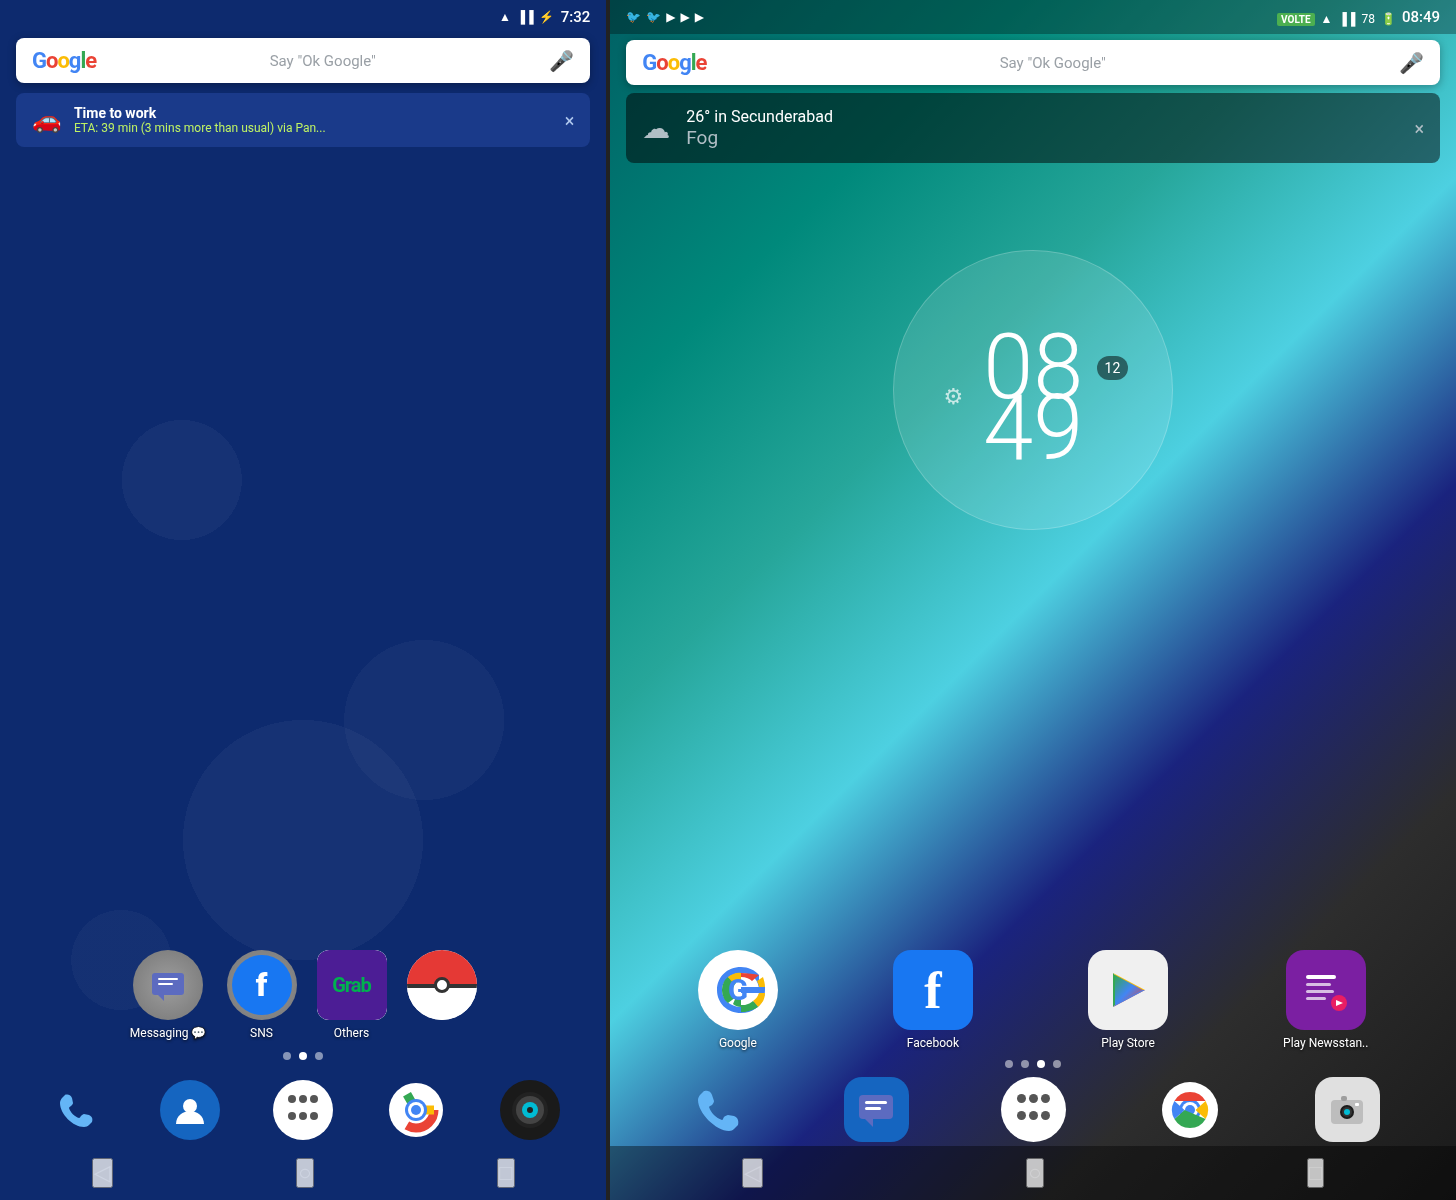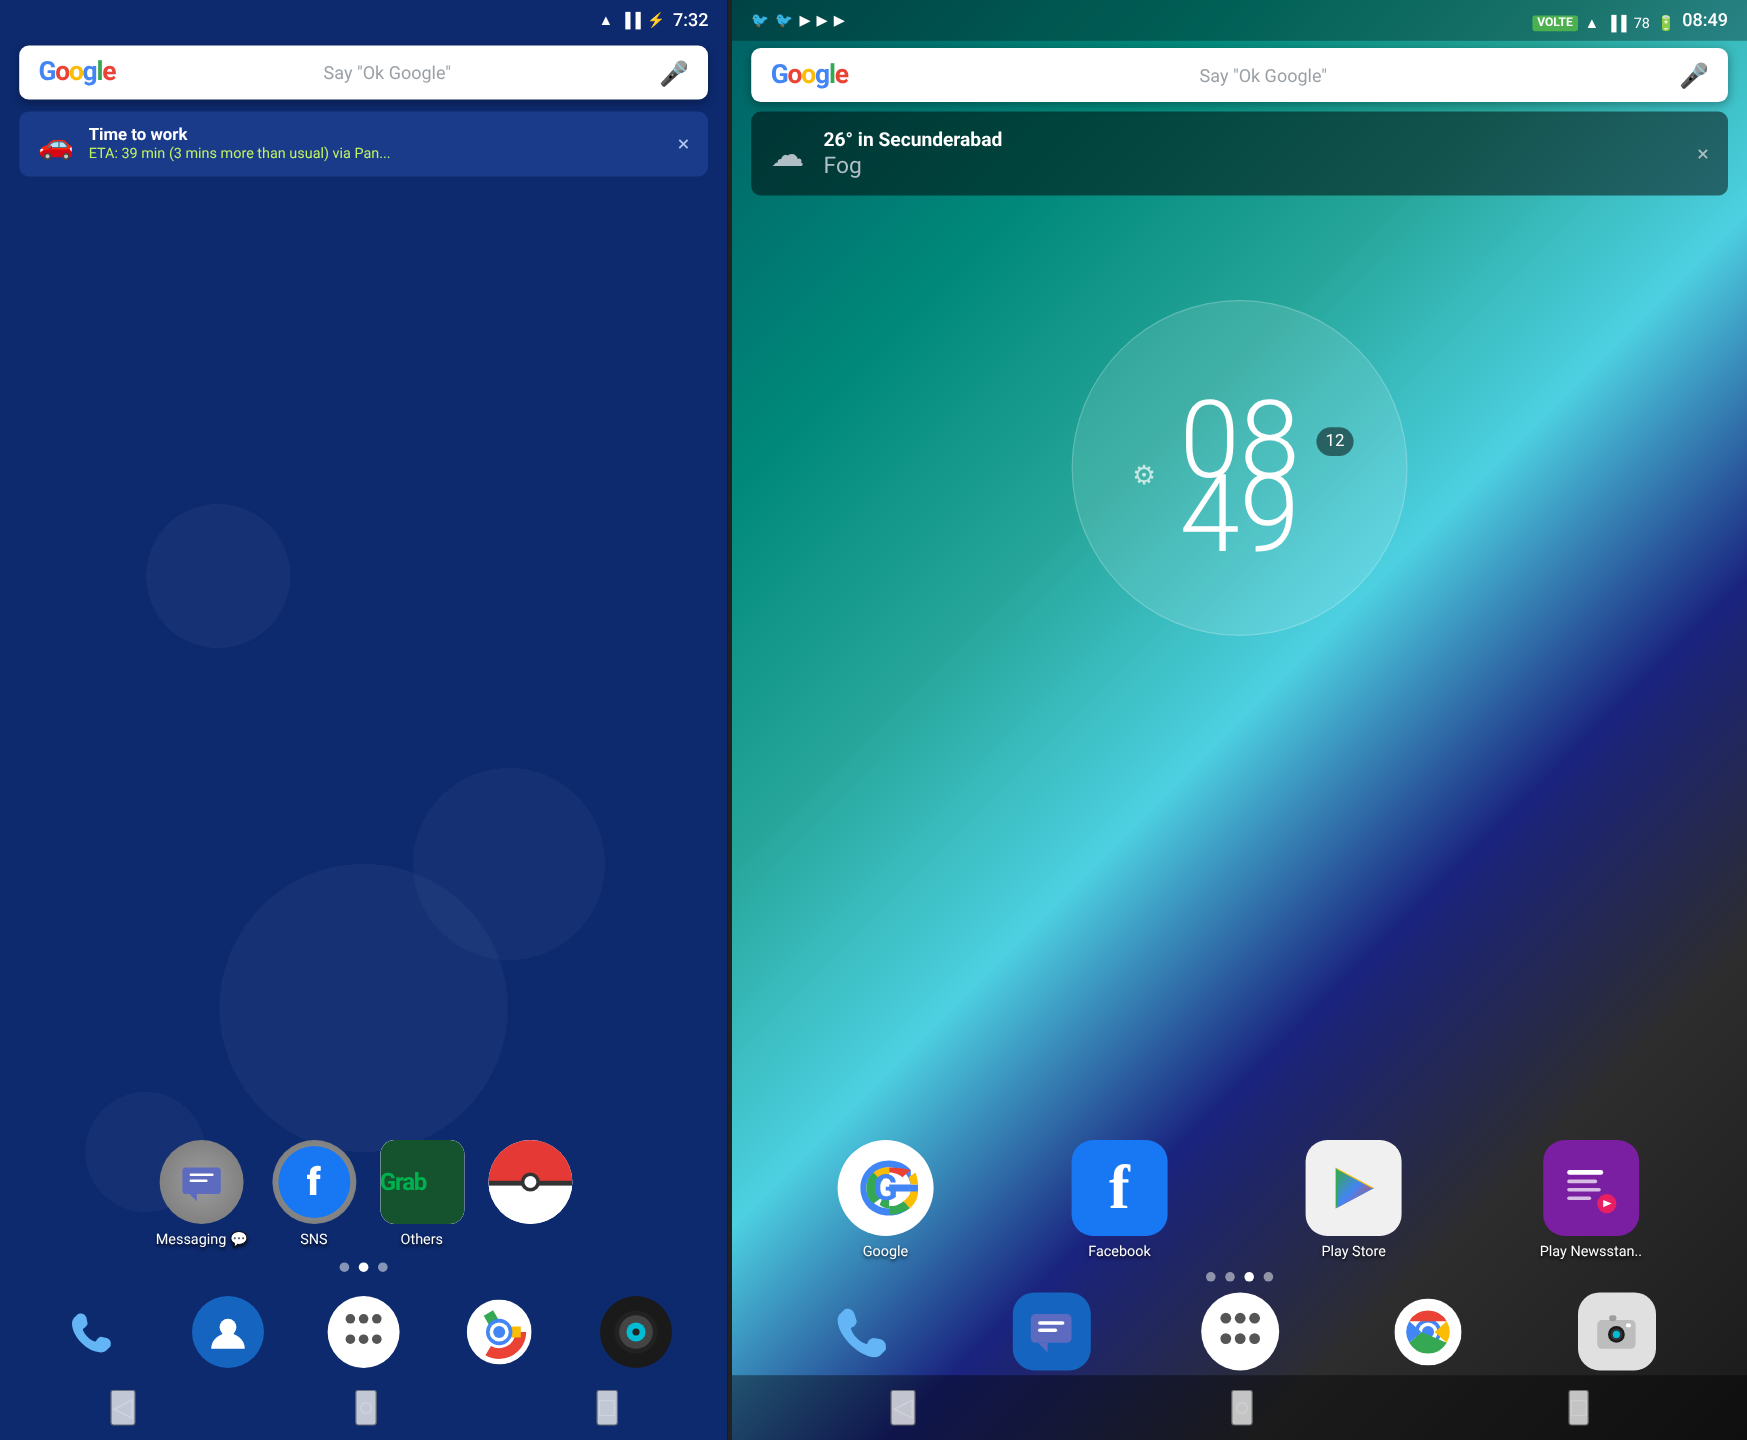--- a/index.html
+++ b/index.html
@@ -328,21 +328,21 @@
       background: rgba(0,0,0,0.5);
       border-radius: 8px;
       padding: 14px 16px;
       display: flex;
       align-items: center;
       gap: 16px;
     }
 
     .weather-icon { font-size: 28px; color: #b0bec5; }
     .weather-info { flex: 1; }
-    .weather-temp { color: white; font-size: 16px; font-weight: 700; }
+    .weather-temp { color: white; font-size: 16px; font-weight: 400; }
     .weather-desc { color: #b0bec5; font-size: 19px; }
     .weather-close { color: #b0bec5; font-size: 18px; }
 
     
     .clock-widget {
       position: absolute;
       top: 250px;
       left: 50%;
       transform: translateX(-50%);
       z-index: 10;
@@ -560,21 +560,21 @@
       <div class="app-icon icon-sns" style="background: radial-gradient(circle, #9e9e9e, #757575);">
         <div style="width:60px;height:60px;background:#1877F2;border-radius:50%;display:flex;align-items:center;justify-content:center;">
           <span style="color:white;font-size:32px;font-weight:900;">f</span>
         </div>
       </div>
       <span class="app-label">SNS</span>
     </div>
 
     <div class="app-icon-wrapper">
       <div class="app-icon icon-others" style="border-radius:12px;">
-        <div style="display:flex;align-items:center;width:100%;height:100%;background:#14532d;border-radius:12px;">
+        <div style="display:flex;align-items:center;justify-content:center;width:100%;height:100%;background:#4c1d95;border-radius:12px;">
           <span style="color:#00b14f;font-size:20px;font-weight:700;letter-spacing:-1px;">Grab</span>
         </div>
       </div>
       <span class="app-label">Others</span>
     </div>
 
     <div class="app-icon-wrapper">
       <div class="app-icon" style="border-radius:50%;overflow:hidden;background:white;">
         <div style="width:100%;height:100%;position:relative;">
           <div style="position:absolute;top:0;left:0;right:0;height:50%;background:#E53935;border-radius:50% 50% 0 0 / 50% 50% 0 0;"></div>

